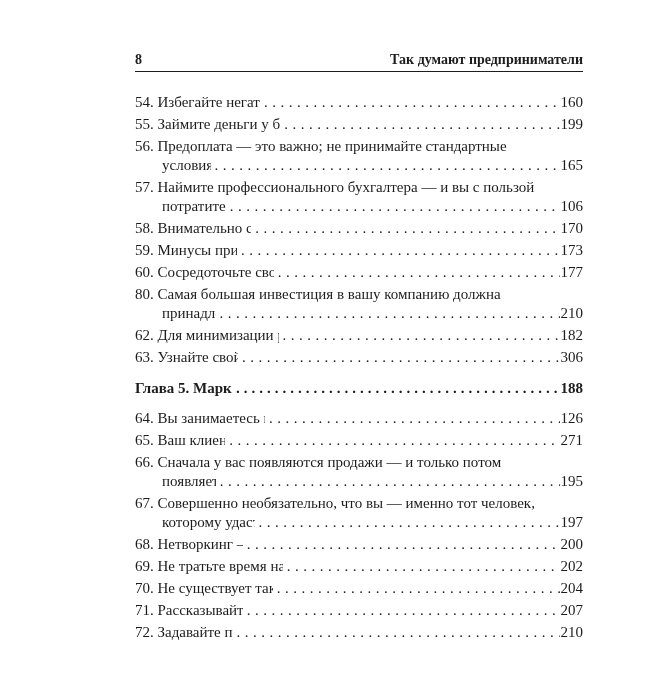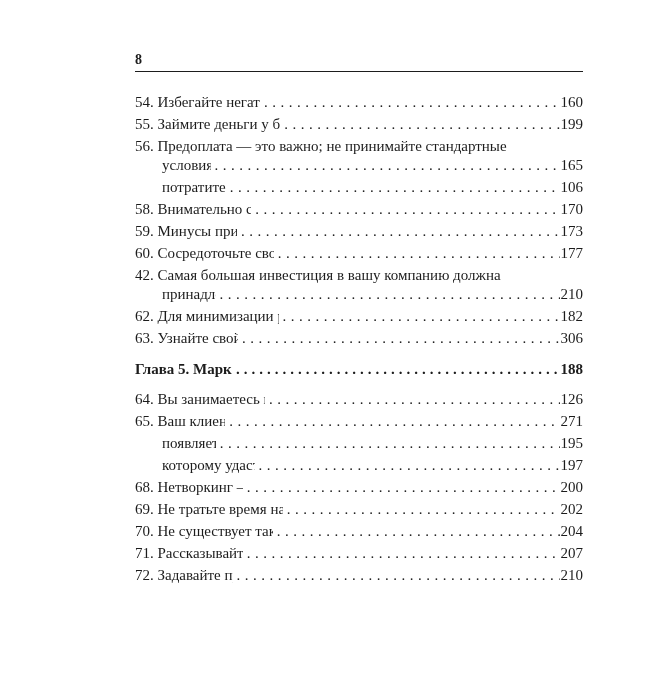--- a/index.html
+++ b/index.html
@@ -74,20 +74,21 @@
   .toc-row.chapter .leader {
     letter-spacing: 4px;
   }
 </style>
 </head>
 <body>
 
 <div class="page">
   <div class="page-header">
     <span>8</span>
+    <span>Так думают предприниматели</span>
   </div>
   <div class="header-rule"></div>
   <div class="toc" id="toc">
       <div class="toc-row">
         <div class="toc-line">
           <span class="txt">54. Избегайте негативного движения наличности</span>
           <span class="leader">..........................................................................................</span>
           <span class="pg">160</span>
         </div>
       </div>
@@ -102,20 +103,23 @@
         <div class="toc-line">
           <span class="txt">56. Предоплата — это важно; не принимайте стандартные</span>
         </div>
         <div class="toc-line cont">
           <span class="txt">условия оплаты.</span>
           <span class="leader">..........................................................................................</span>
           <span class="pg">165</span>
         </div>
       </div>
       <div class="toc-row">
+        <div class="toc-line">
+          <span class="txt">57. Наймите профессионального бухгалтера — и вы с пользой</span>
+        </div>
         <div class="toc-line cont">
           <span class="txt">потратите свои деньги</span>
           <span class="leader">..........................................................................................</span>
           <span class="pg">106</span>
         </div>
       </div>
       <div class="toc-row">
         <div class="toc-line">
           <span class="txt">58. Внимательно следите за своими долгами</span>
           <span class="leader">..........................................................................................</span>
@@ -131,21 +135,21 @@
       </div>
       <div class="toc-row">
         <div class="toc-line">
           <span class="txt">60. Сосредоточьте свое внимание на увеличении доходов</span>
           <span class="leader">..........................................................................................</span>
           <span class="pg">177</span>
         </div>
       </div>
       <div class="toc-row">
         <div class="toc-line">
-          <span class="txt">42. Самая большая инвестиция в вашу компанию должна</span>
+          <span class="txt">80. Самая большая инвестиция в вашу компанию должна</span>
         </div>
         <div class="toc-line cont">
           <span class="txt">принадлежать вам</span>
           <span class="leader">..........................................................................................</span>
           <span class="pg">210</span>
         </div>
       </div>
       <div class="toc-row">
         <div class="toc-line">
           <span class="txt">62. Для минимизации рисков используйте различные банки.</span>
@@ -175,27 +179,33 @@
         </div>
       </div>
       <div class="toc-row">
         <div class="toc-line">
           <span class="txt">65. Ваш клиент — это ваш босс</span>
           <span class="leader">..........................................................................................</span>
           <span class="pg">271</span>
         </div>
       </div>
       <div class="toc-row">
+        <div class="toc-line">
+          <span class="txt">66. Сначала у вас появляются продажи — и только потом</span>
+        </div>
         <div class="toc-line cont">
           <span class="txt">появляется бизнес</span>
           <span class="leader">..........................................................................................</span>
           <span class="pg">195</span>
         </div>
       </div>
       <div class="toc-row">
+        <div class="toc-line">
+          <span class="txt">67. Совершенно необязательно, что вы — именно тот человек,</span>
+        </div>
         <div class="toc-line cont">
           <span class="txt">которому удастся заключить сделку</span>
           <span class="leader">..........................................................................................</span>
           <span class="pg">197</span>
         </div>
       </div>
       <div class="toc-row">
         <div class="toc-line">
           <span class="txt">68. Нетворкинг — это не только про вас</span>
           <span class="leader">..........................................................................................</span>

